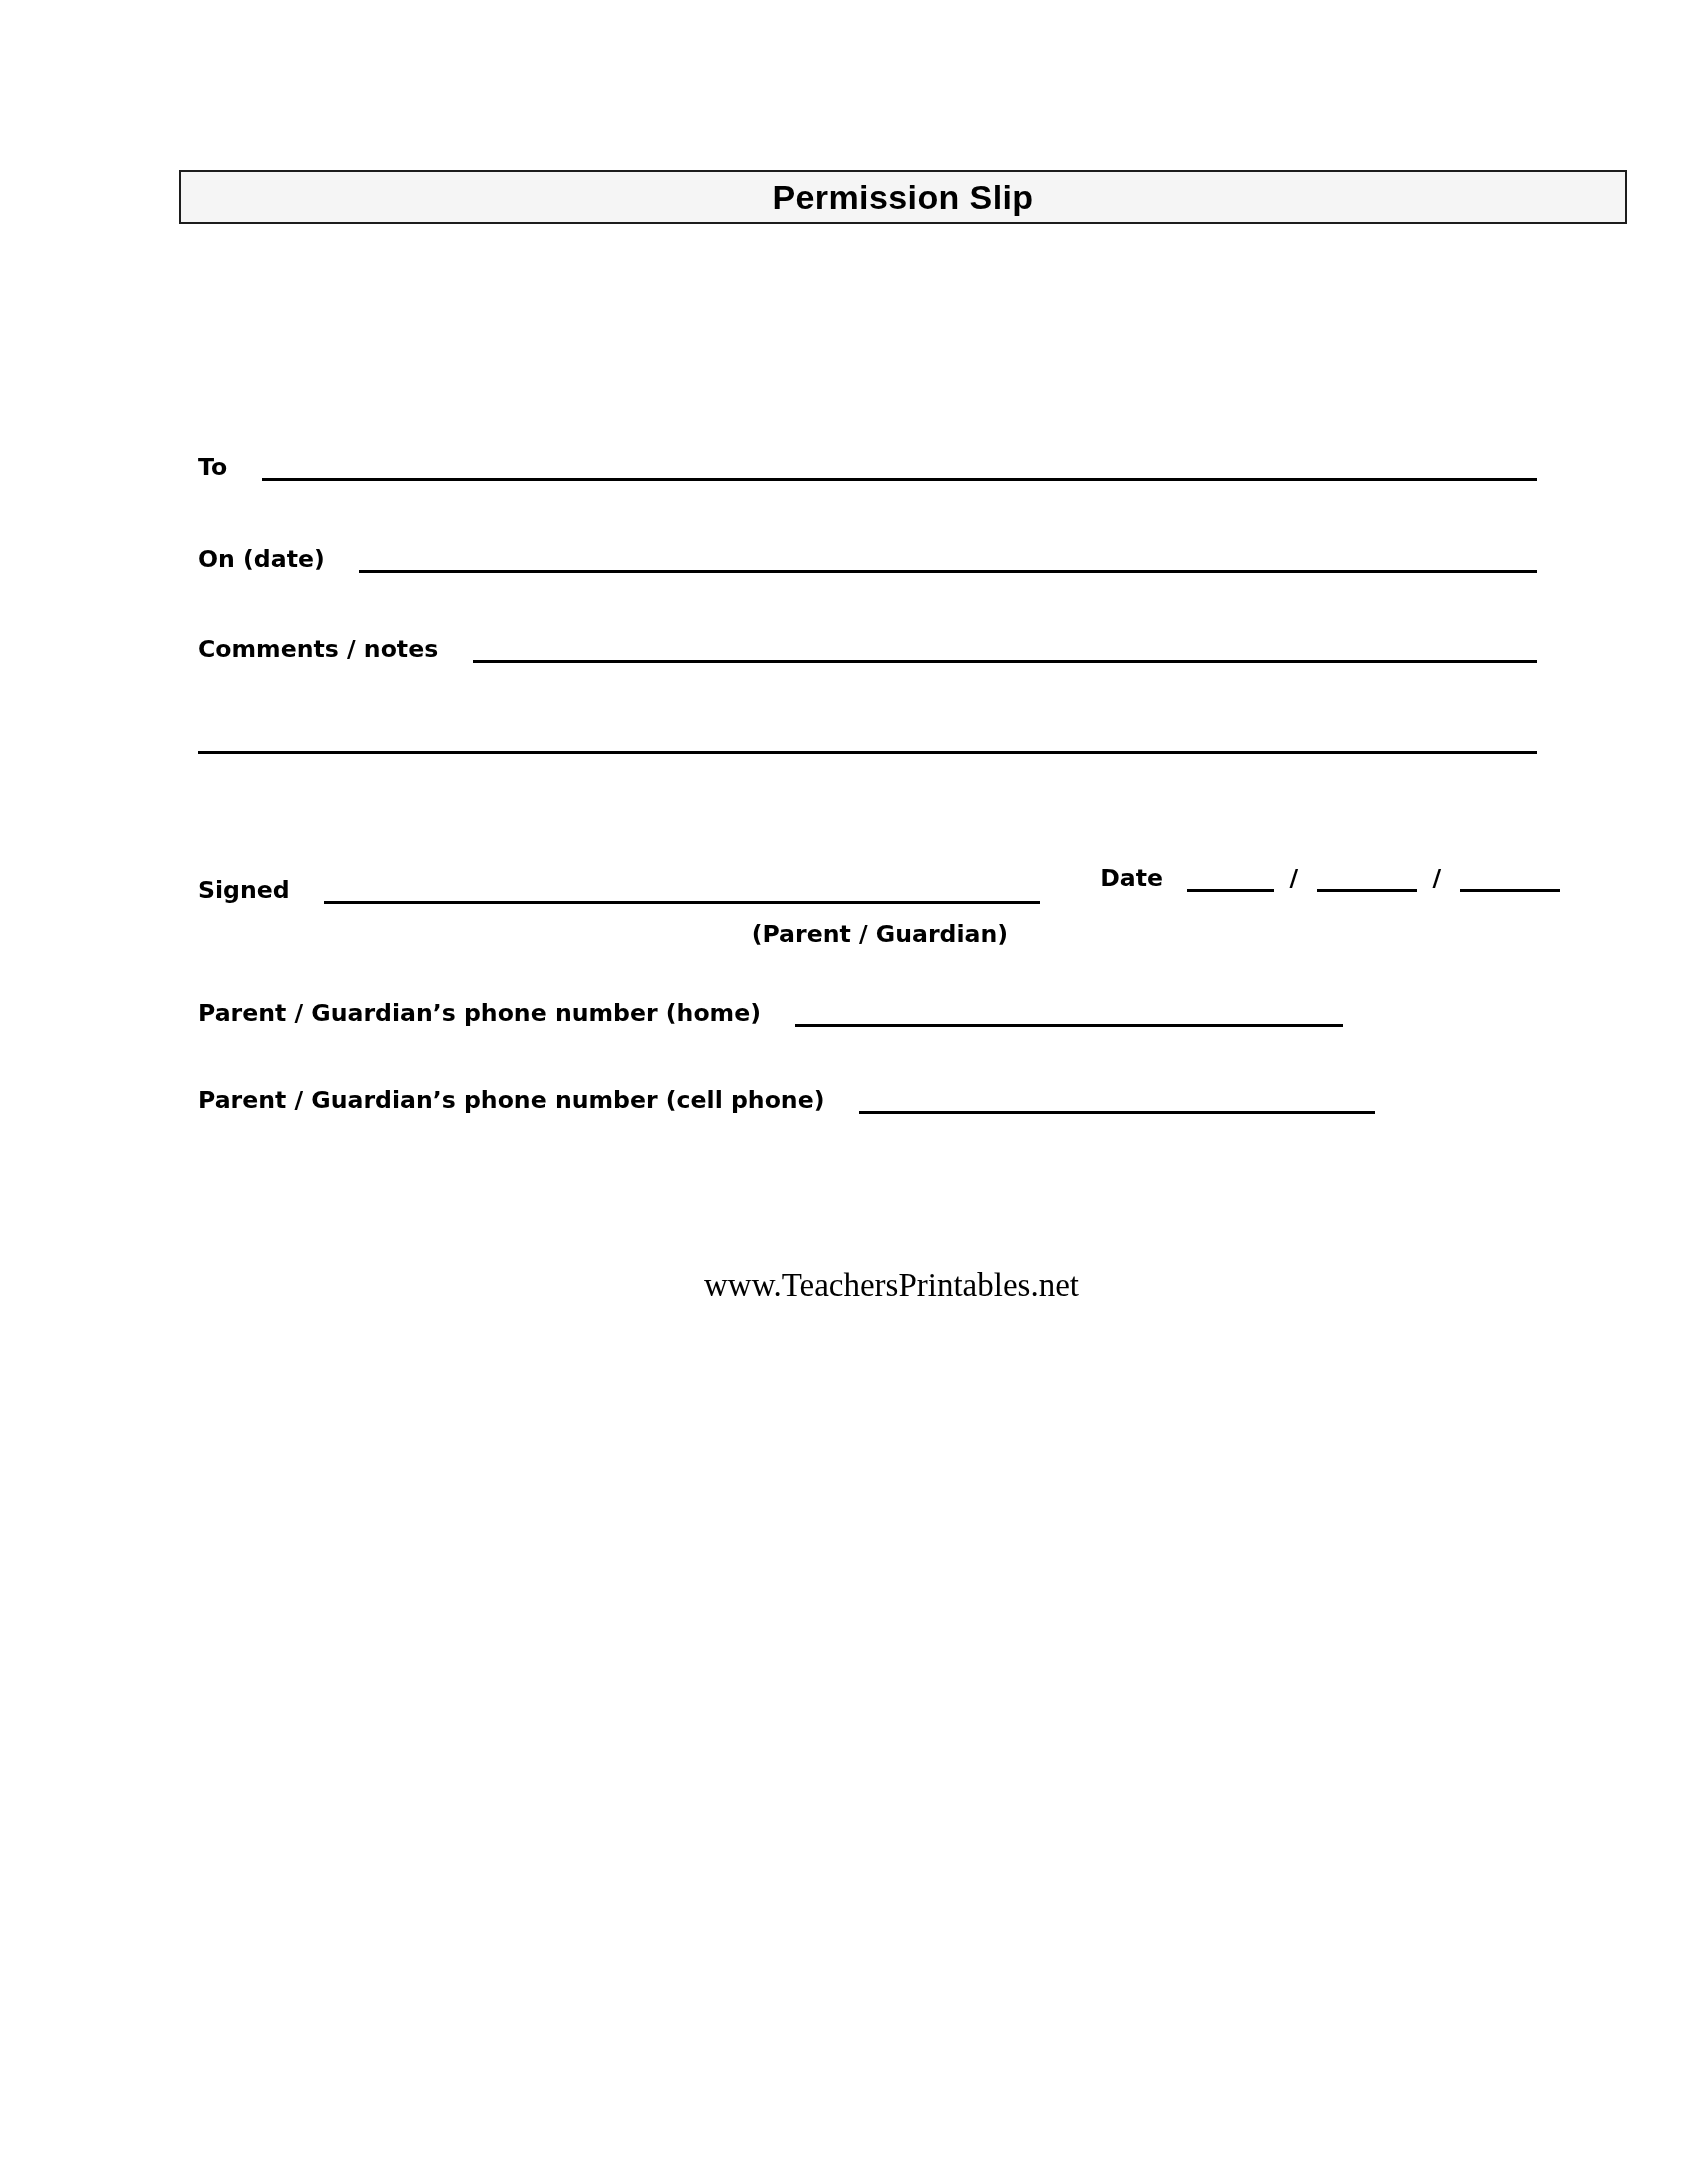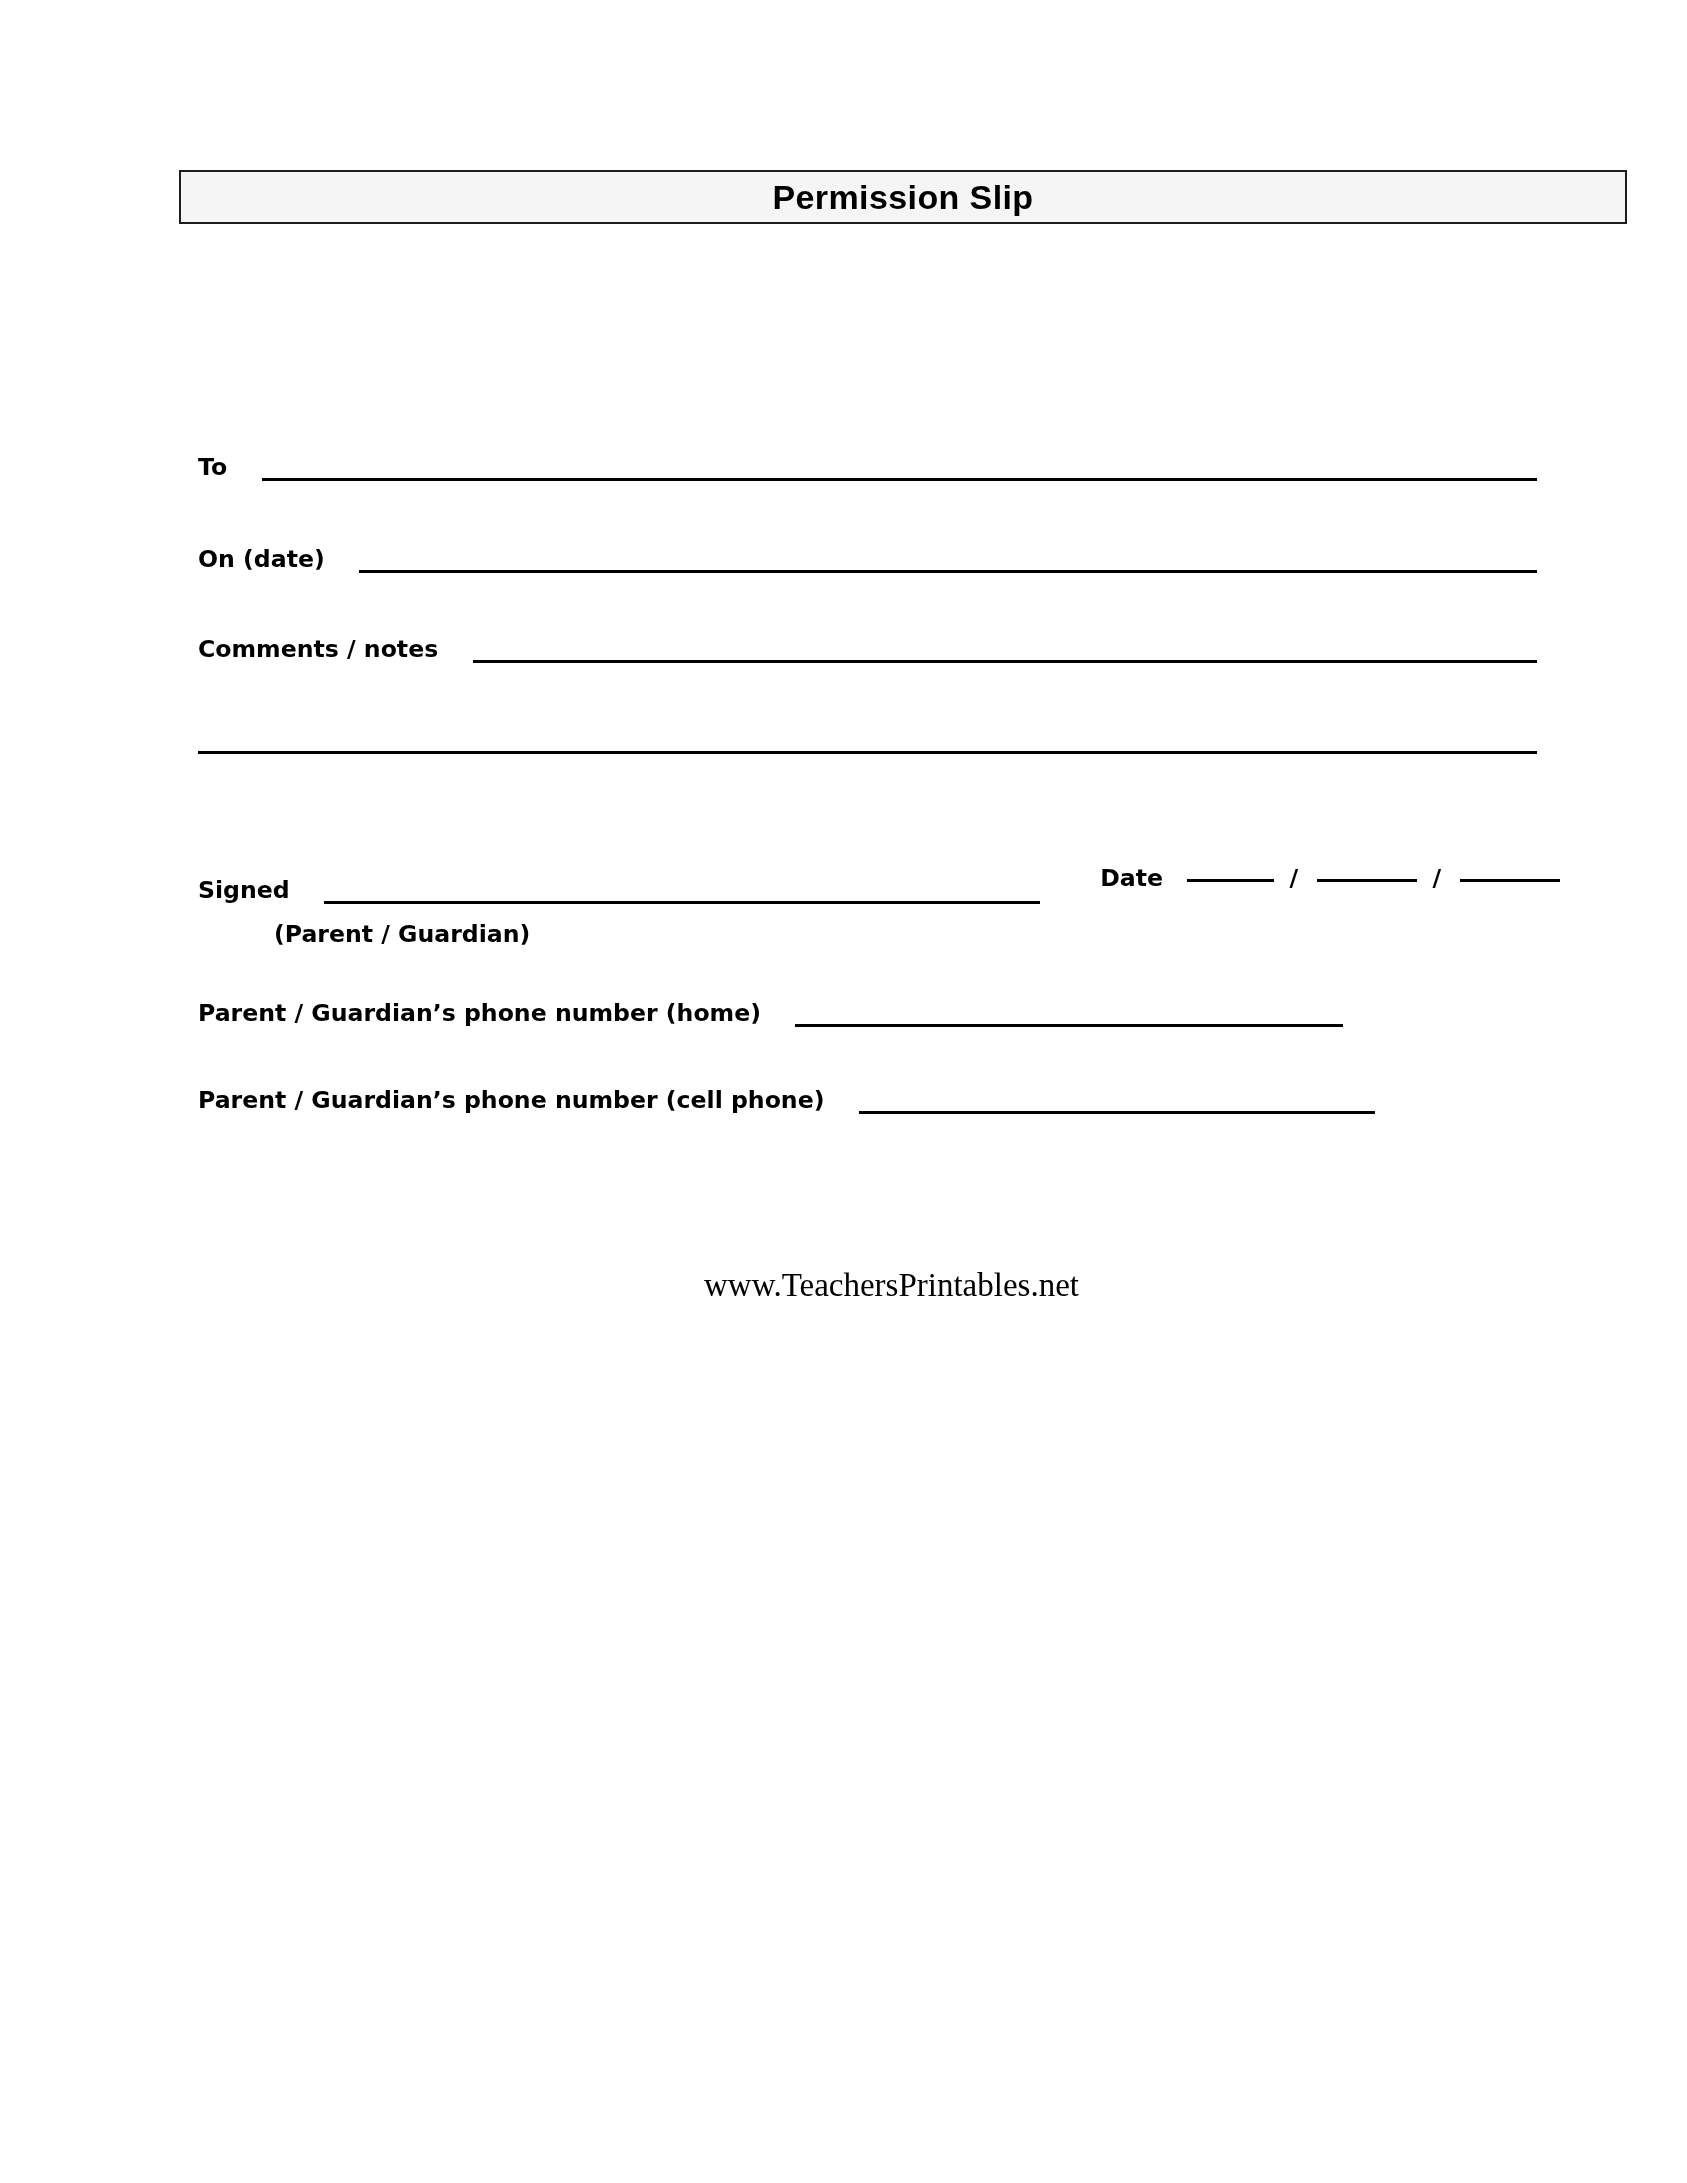--- a/index.html
+++ b/index.html
@@ -65,44 +65,44 @@
   .row-ondate     { top: 500px; }
   .row-comments   { top: 590px; }
   .row-comments2  { top: 681px; }
   .row-signed     { top: 831px; }
   .row-phone-home { top: 954px; width: 1169px; }
   .row-phone-cell { top: 1041px; width: 1201px; }
   .sig-line { width: 716px; }
   .spacer { flex: 1; }
   .date-group {
     display: flex;
-    align-items: center;
+    align-items: flex-end;
     white-space: nowrap;
   }
   .date-group .label { padding-right: 0; }
   .date-seg {
     border-bottom: 3.5px solid var(--line);
     height: 8.7px;
     display: inline-block;
   }
   .date-seg-1 { width: 87px; }
   .date-seg-2 { width: 100px; margin-left: 7px; }
   .date-seg-3 { width: 100px; margin-left: 7px; }
   .date-slash {
     font-size: 23.6px;
     font-weight: bold;
     line-height: 1.2;
     margin-left: 3.5px;
   }
   .sig-sublabel {
     position: absolute;
-    left: 226px;
+    left: 244px;
     top: 872px;
     width: 716px;
-    text-align: left;
+    text-align: right;
     font-size: 23.6px;
     font-weight: bold;
   }
   .footer {
     position: absolute;
     left: 0;
     top: 1219px;
     width: 100%;
     text-align: center;
     font-family: "Liberation Serif", "DejaVu Serif", serif;

